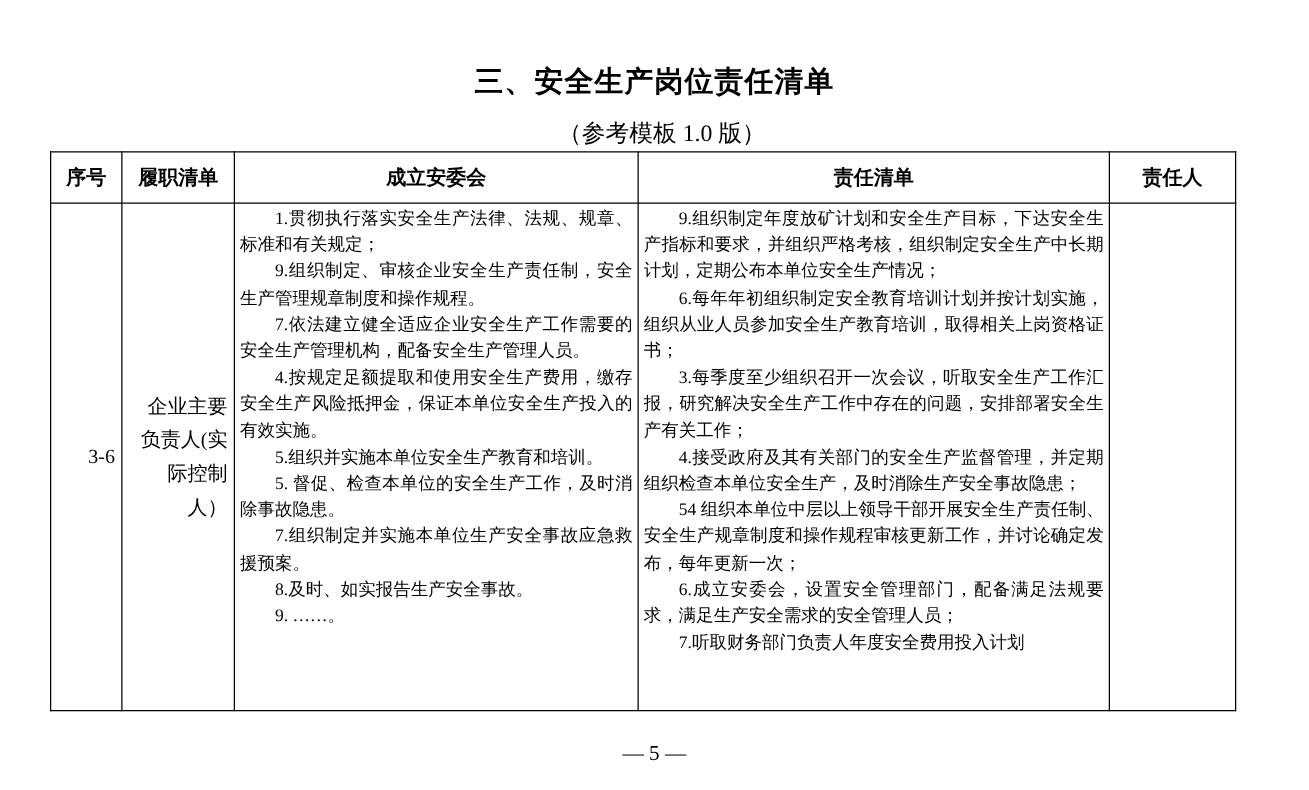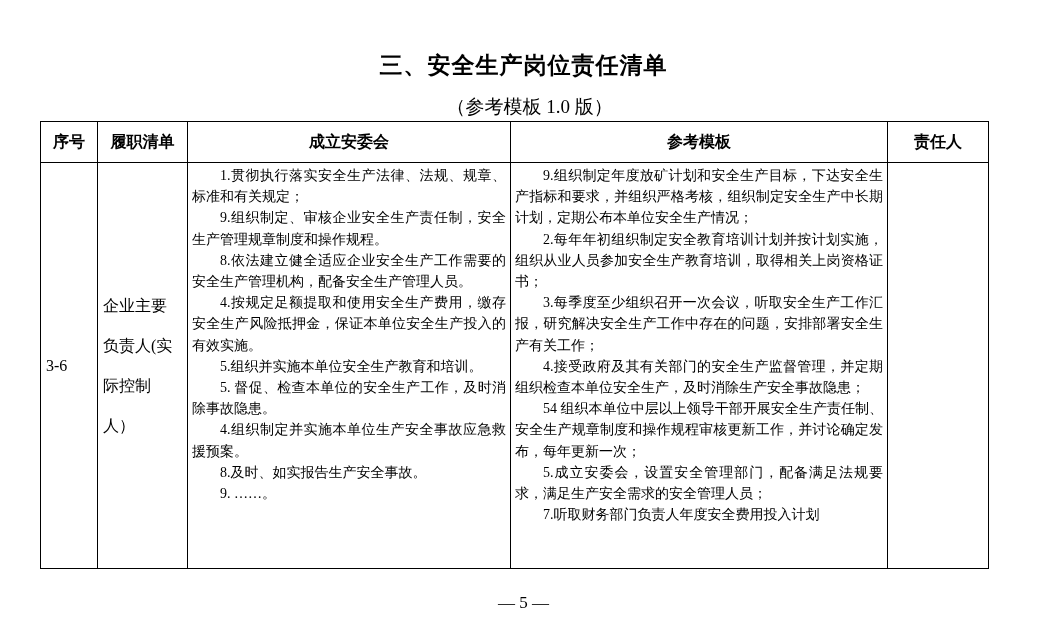--- a/index.html
+++ b/index.html
@@ -45,24 +45,24 @@
   }
   table.resp-table th {
     height: 40px;
     font-weight: bold;
     text-align: center;
     vertical-align: middle;
     padding: 0 2px;
   }
   tr.data-row { height: 406px; }
   td.cell-center {
-    text-align: left;
+    text-align: right;
     vertical-align: middle;
     padding: 0 5px;
-    line-height: 40px;
+    line-height: 27px;
   }
   td.cell-list {
     vertical-align: top;
     padding: 2px 4px 0 4px;
   }
   td.cell-person {
     vertical-align: top;
     padding: 2px 4px;
   }
   .cell-clip {
@@ -99,49 +99,49 @@
       <col style="width:90px">
       <col style="width:323px">
       <col style="width:377px">
       <col style="width:101px">
     </colgroup>
     <thead>
       <tr>
         <th>序号</th>
         <th>履职清单</th>
         <th>成立安委会</th>
-        <th>参考模板</th>
+        <th>责任清单</th>
         <th>责任人</th>
       </tr>
     </thead>
     <tbody>
       <tr class="data-row">
         <td class="cell-center">3-6</td>
         <td class="cell-center">企业主要负责人(实际控制人）</td>
         <td class="cell-list">
           <div class="cell-clip">
               <p class="cell-para">1.贯彻执行落实安全生产法律、法规、规章、标准和有关规定；</p>
               <p class="cell-para">9.组织制定、审核企业安全生产责任制，安全生产管理规章制度和操作规程。</p>
-              <p class="cell-para">8.依法建立健全适应企业安全生产工作需要的安全生产管理机构，配备安全生产管理人员。</p>
+              <p class="cell-para">7.依法建立健全适应企业安全生产工作需要的安全生产管理机构，配备安全生产管理人员。</p>
               <p class="cell-para">4.按规定足额提取和使用安全生产费用，缴存安全生产风险抵押金，保证本单位安全生产投入的有效实施。</p>
               <p class="cell-para">5.组织并实施本单位安全生产教育和培训。</p>
               <p class="cell-para">5. 督促、检查本单位的安全生产工作，及时消除事故隐患。</p>
-              <p class="cell-para">4.组织制定并实施本单位生产安全事故应急救援预案。</p>
+              <p class="cell-para">7.组织制定并实施本单位生产安全事故应急救援预案。</p>
               <p class="cell-para">8.及时、如实报告生产安全事故。</p>
               <p class="cell-para">9. ……。</p>
             </div>
         </td>
         <td class="cell-list">
           <div class="cell-clip">
               <p class="cell-para">9.组织制定年度放矿计划和安全生产目标，下达安全生产指标和要求，并组织严格考核，组织制定安全生产中长期计划，定期公布本单位安全生产情况；</p>
-              <p class="cell-para">2.每年年初组织制定安全教育培训计划并按计划实施，组织从业人员参加安全生产教育培训，取得相关上岗资格证书；</p>
+              <p class="cell-para">6.每年年初组织制定安全教育培训计划并按计划实施，组织从业人员参加安全生产教育培训，取得相关上岗资格证书；</p>
               <p class="cell-para">3.每季度至少组织召开一次会议，听取安全生产工作汇报，研究解决安全生产工作中存在的问题，安排部署安全生产有关工作；</p>
               <p class="cell-para">4.接受政府及其有关部门的安全生产监督管理，并定期组织检查本单位安全生产，及时消除生产安全事故隐患；</p>
               <p class="cell-para">54 组织本单位中层以上领导干部开展安全生产责任制、安全生产规章制度和操作规程审核更新工作，并讨论确定发布，每年更新一次；</p>
-              <p class="cell-para">5.成立安委会，设置安全管理部门，配备满足法规要求，满足生产安全需求的安全管理人员；</p>
+              <p class="cell-para">6.成立安委会，设置安全管理部门，配备满足法规要求，满足生产安全需求的安全管理人员；</p>
               <p class="cell-para">7.听取财务部门负责人年度安全费用投入计划</p>
             </div>
         </td>
         <td class="cell-person"></td>
       </tr>
     </tbody>
   </table>
 
   <div class="page-footer">— 5 —</div>
 

